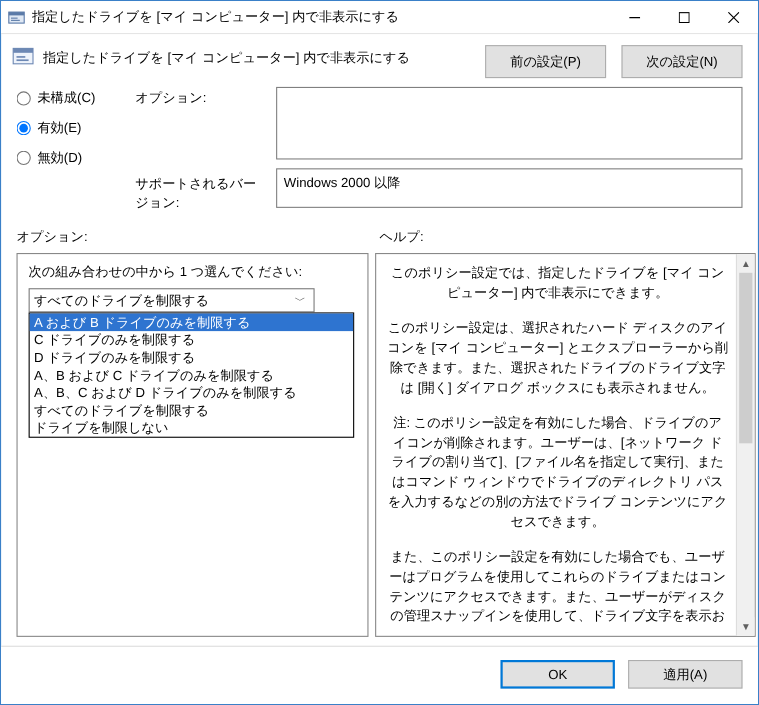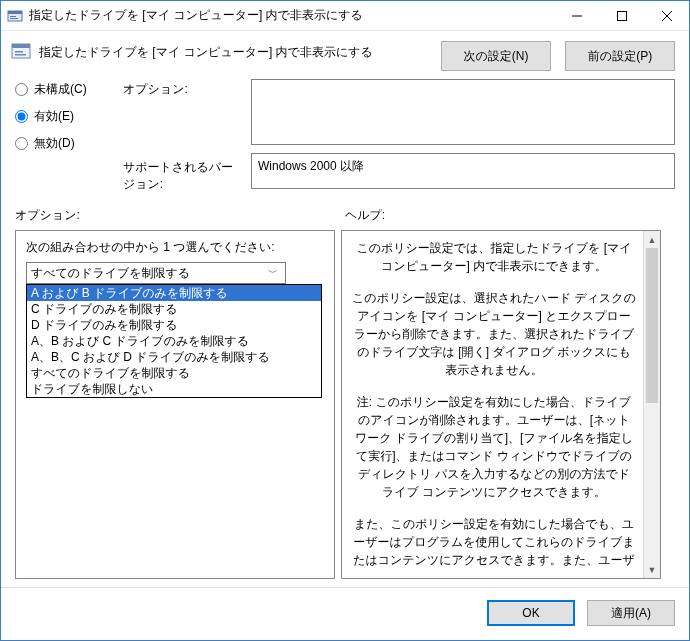--- a/index.html
+++ b/index.html
@@ -90,21 +90,21 @@
 
   .labels-row {
     display: flex; padding: 6px 14px 2px 14px;
     gap: 10px;
   }
   .labels-row .left, .labels-row .right { font-size: 12px; }
   .labels-row .left { width: 320px; }
 
   
   .main-panes {
-    display: flex; gap: 6px; padding: 4px 28px 8px 14px;
+    display: flex; gap: 6px; padding: 4px 2px 8px 14px;
     flex: 1; min-height: 0;
   }
   .pane {
     border: 1px solid #888; background: #fff;
     position: relative;
   }
   .pane.left { width: 320px; padding: 8px 10px 8px 10px; }
   .pane.right { flex: 1; padding: 8px 24px 8px 10px; overflow: hidden; }
 
   .option-inst { margin-bottom: 6px; font-size: 12px; }
@@ -161,21 +161,21 @@
   }
 
   
   .bottom-row {
     border-top: 1px solid #ddd;
     display: flex; justify-content: flex-end; gap: 12px;
     padding: 12px 14px 14px 14px;
     background: #fff;
   }
   .bottom-row button {
-    width: 88px; height: 26px;
+    width: 104px; height: 26px;
     background: #e1e1e1; border: 1px solid #adadad;
     font: inherit;
   }
   .bottom-row button.ok {
     border: 2px solid #0078d7; background: #e1e1e1;
   }
 
   svg { display: block; }
 </style>
 </head>
@@ -214,22 +214,22 @@
   <span class="hicon">
     <svg width="20" height="20" viewBox="0 0 20 20">
       <rect x="1" y="3" width="18" height="14" fill="#eef3fb" stroke="#6d88b4"></rect>
       <rect x="1" y="3" width="18" height="4" fill="#6d88b4"></rect>
       <rect x="4" y="10" width="8" height="1.5" fill="#6d88b4"></rect>
       <rect x="4" y="13" width="11" height="1.5" fill="#6d88b4"></rect>
     </svg>
   </span>
   <div class="htext">指定したドライブを [マイ コンピューター] 内で非表示にする</div>
   <div class="nav-buttons">
+    <button>前の設定(P)</button>
     <button>次の設定(N)</button>
-    <button>前の設定(P)</button>
   </div>
 </div>
 
 <div class="config-area">
   <div class="radio-col">
     <label>
       <input type="radio" name="state" style="">
       <span>未構成(C)</span>
     </label>
     <label>

